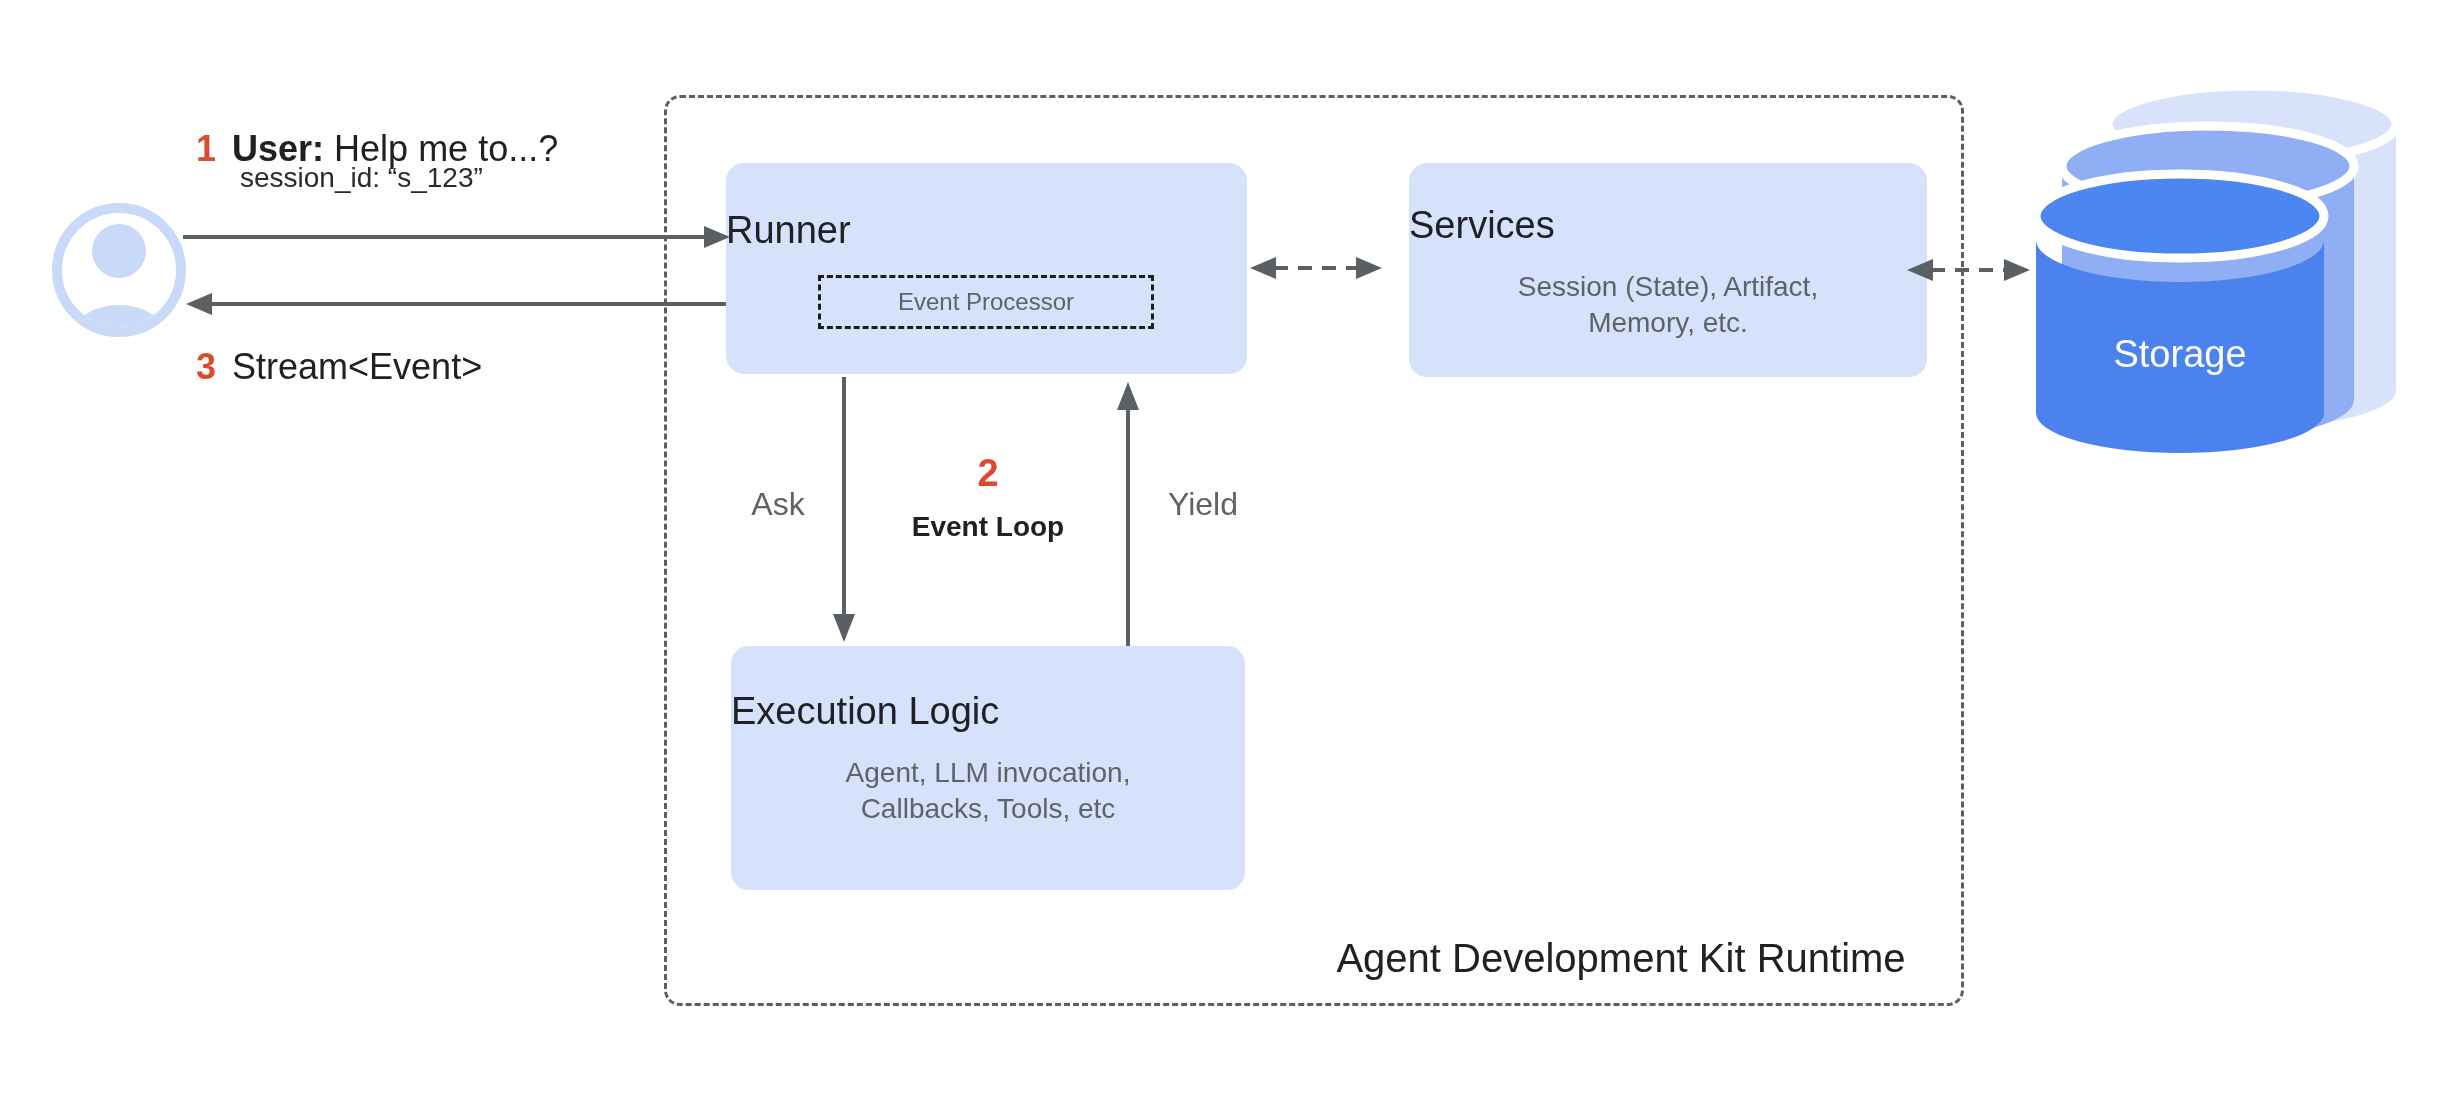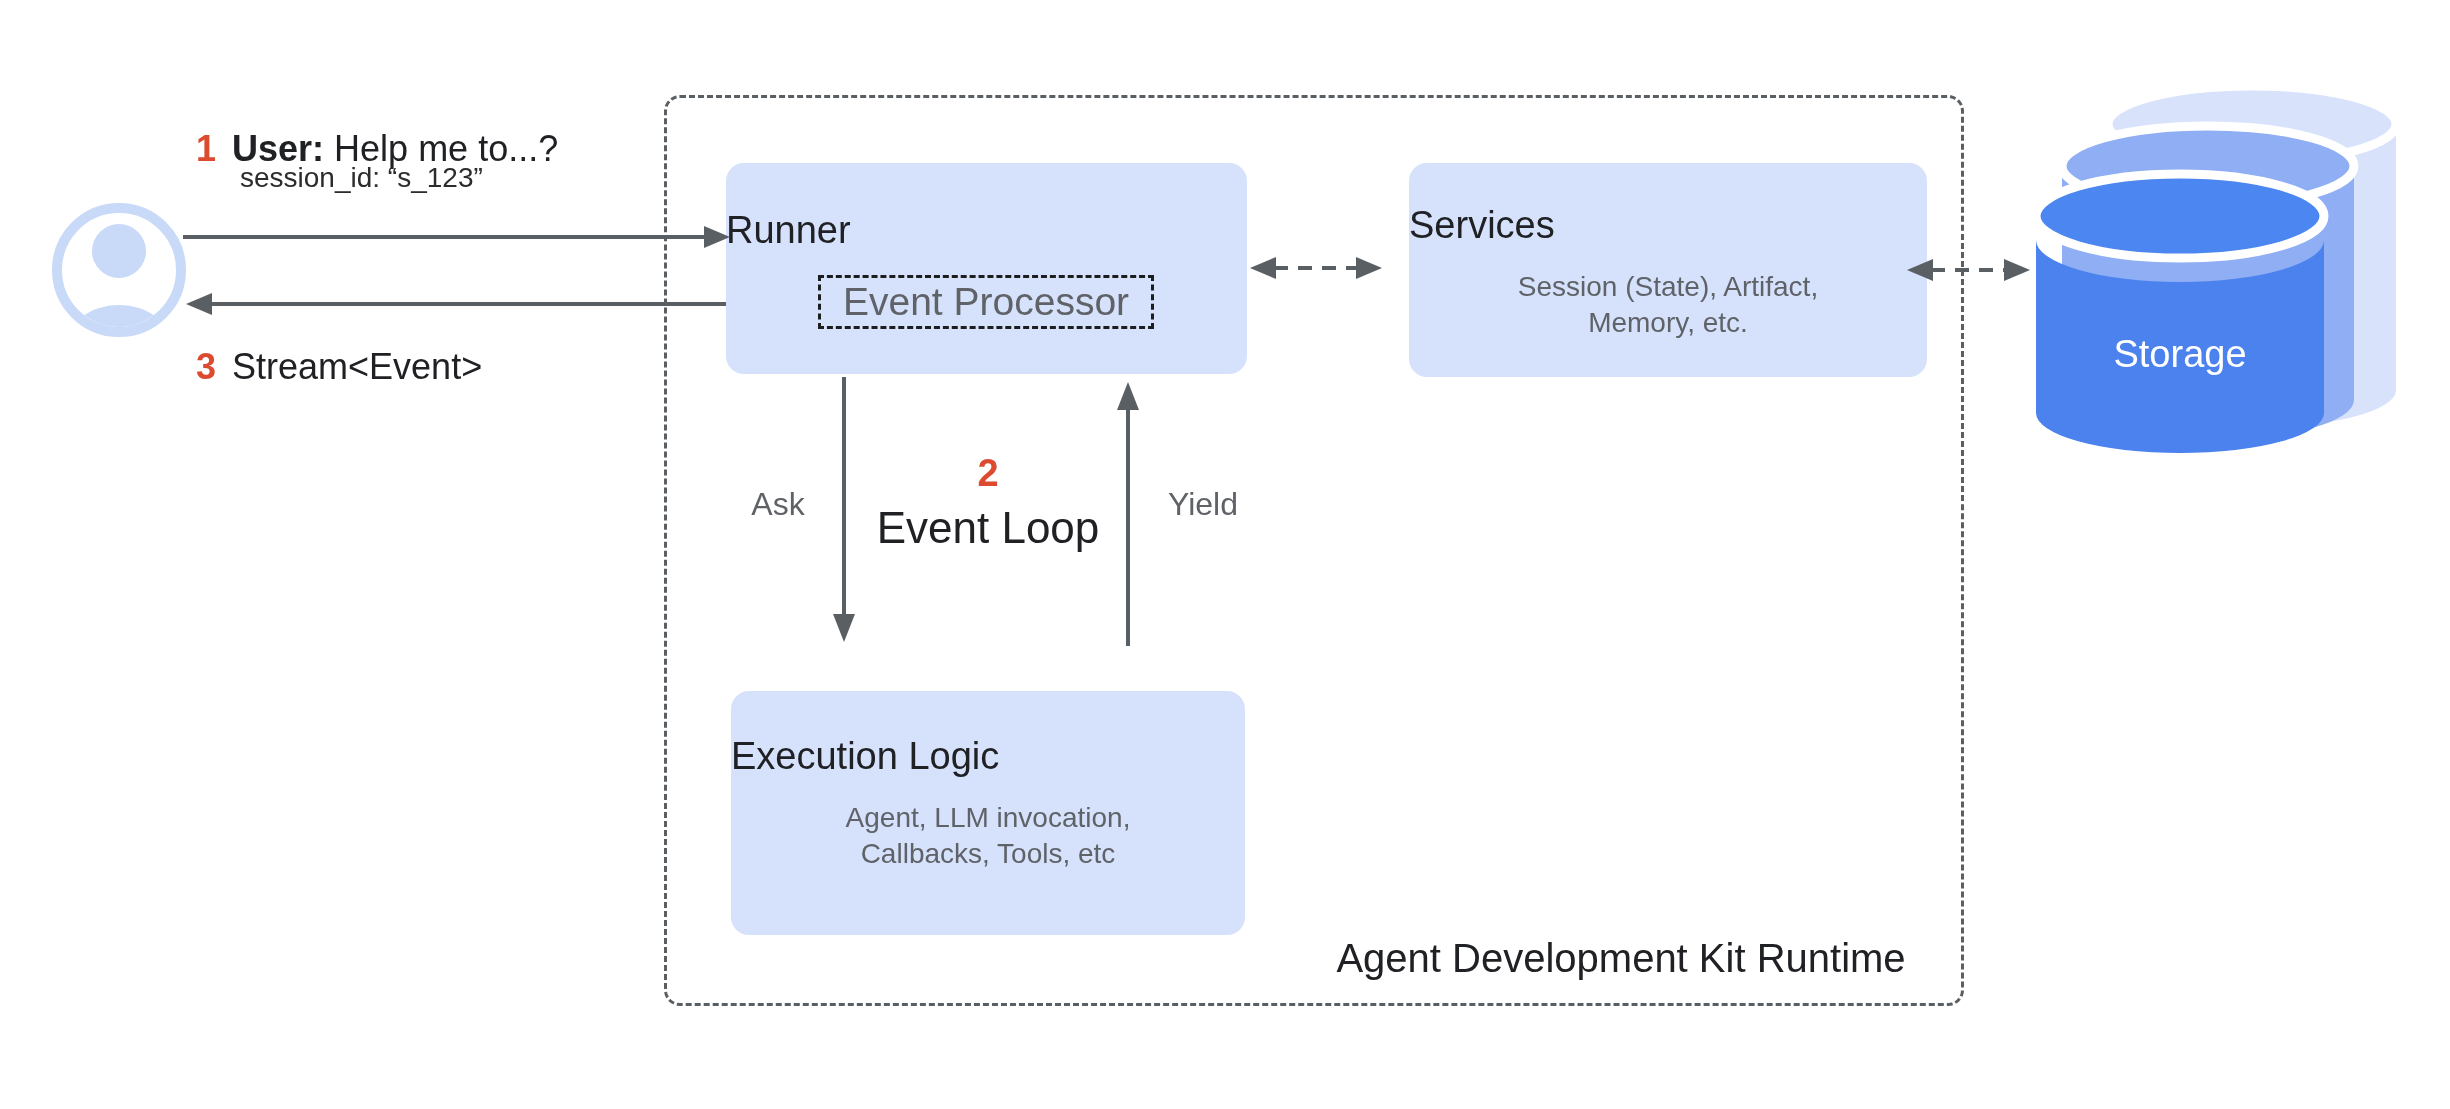--- a/index.html
+++ b/index.html
@@ -29,51 +29,51 @@
   }
   .runtime-label{
     position:absolute;left:1321px;top:936px;width:600px;
     text-align:center;font-size:40px;color:var(--title-text);
   }
 
   
   .node{position:absolute;background:var(--box-fill);border-radius:18px;}
   .node-runner{left:726px;top:163px;width:521px;height:211px;}
   .node-services{left:1385px;top:163px;width:518px;height:214px;margin-left:24px;}
-  .node-execution{left:731px;top:646px;width:514px;height:244px;margin-top:45px;}
+  .node-execution{left:731px;top:646px;width:514px;height:244px;}
   .node-title{
     text-align:left;font-size:38px;color:var(--title-text);
   }
   .node-runner .node-title{margin-top:46px;}
   .node-services .node-title{margin-top:41px;}
   .node-execution .node-title{margin-top:44px;}
   .node-subtitle{
     margin-top:22px;text-align:center;font-size:28px;line-height:36px;
     color:var(--muted-text);
   }
   .event-processor{
     position:absolute;left:92px;top:112px;width:336px;height:54px;
     border:3px dashed #1c1d1f;display:flex;align-items:center;justify-content:center;
-    font-size:39px;color:var(--muted-text);
+    font-size:24px;color:var(--muted-text);
   }
 
   
   .step-line{position:absolute;display:flex;gap:16px;font-size:36px;color:var(--title-text);}
   .step-num{color:var(--accent-red);font-weight:bold;}
   .bold{font-weight:bold;}
   .step1{left:196px;top:128px;}
   .session-id{position:absolute;left:240px;top:162px;font-size:28px;color:#2b2c2e;}
   .step3{left:196px;top:346px;}
   .ask-label{position:absolute;left:728px;top:486px;width:100px;text-align:center;
     font-size:32px;color:var(--muted-text);}
   .yield-label{position:absolute;left:1153px;top:486px;width:100px;text-align:center;
     font-size:32px;color:var(--muted-text);}
   .loop-block{position:absolute;left:858px;top:452px;width:260px;text-align:center;}
   .loop-num{font-size:38px;font-weight:bold;color:var(--accent-red);}
-  .loop-title{margin-top:8px;font-size:44px;color:var(--title-text);}
+  .loop-title{margin-top:16px;font-size:28px;color:var(--title-text);font-weight:bold;}
 
   .storage-label{
     position:absolute;left:2080px;top:333px;width:200px;text-align:center;
     font-size:38px;color:#ffffff;
   }
 
   .overlay{position:absolute;left:0;top:0;width:2450px;height:1109px;}
 </style>
 </head>
 <body>

